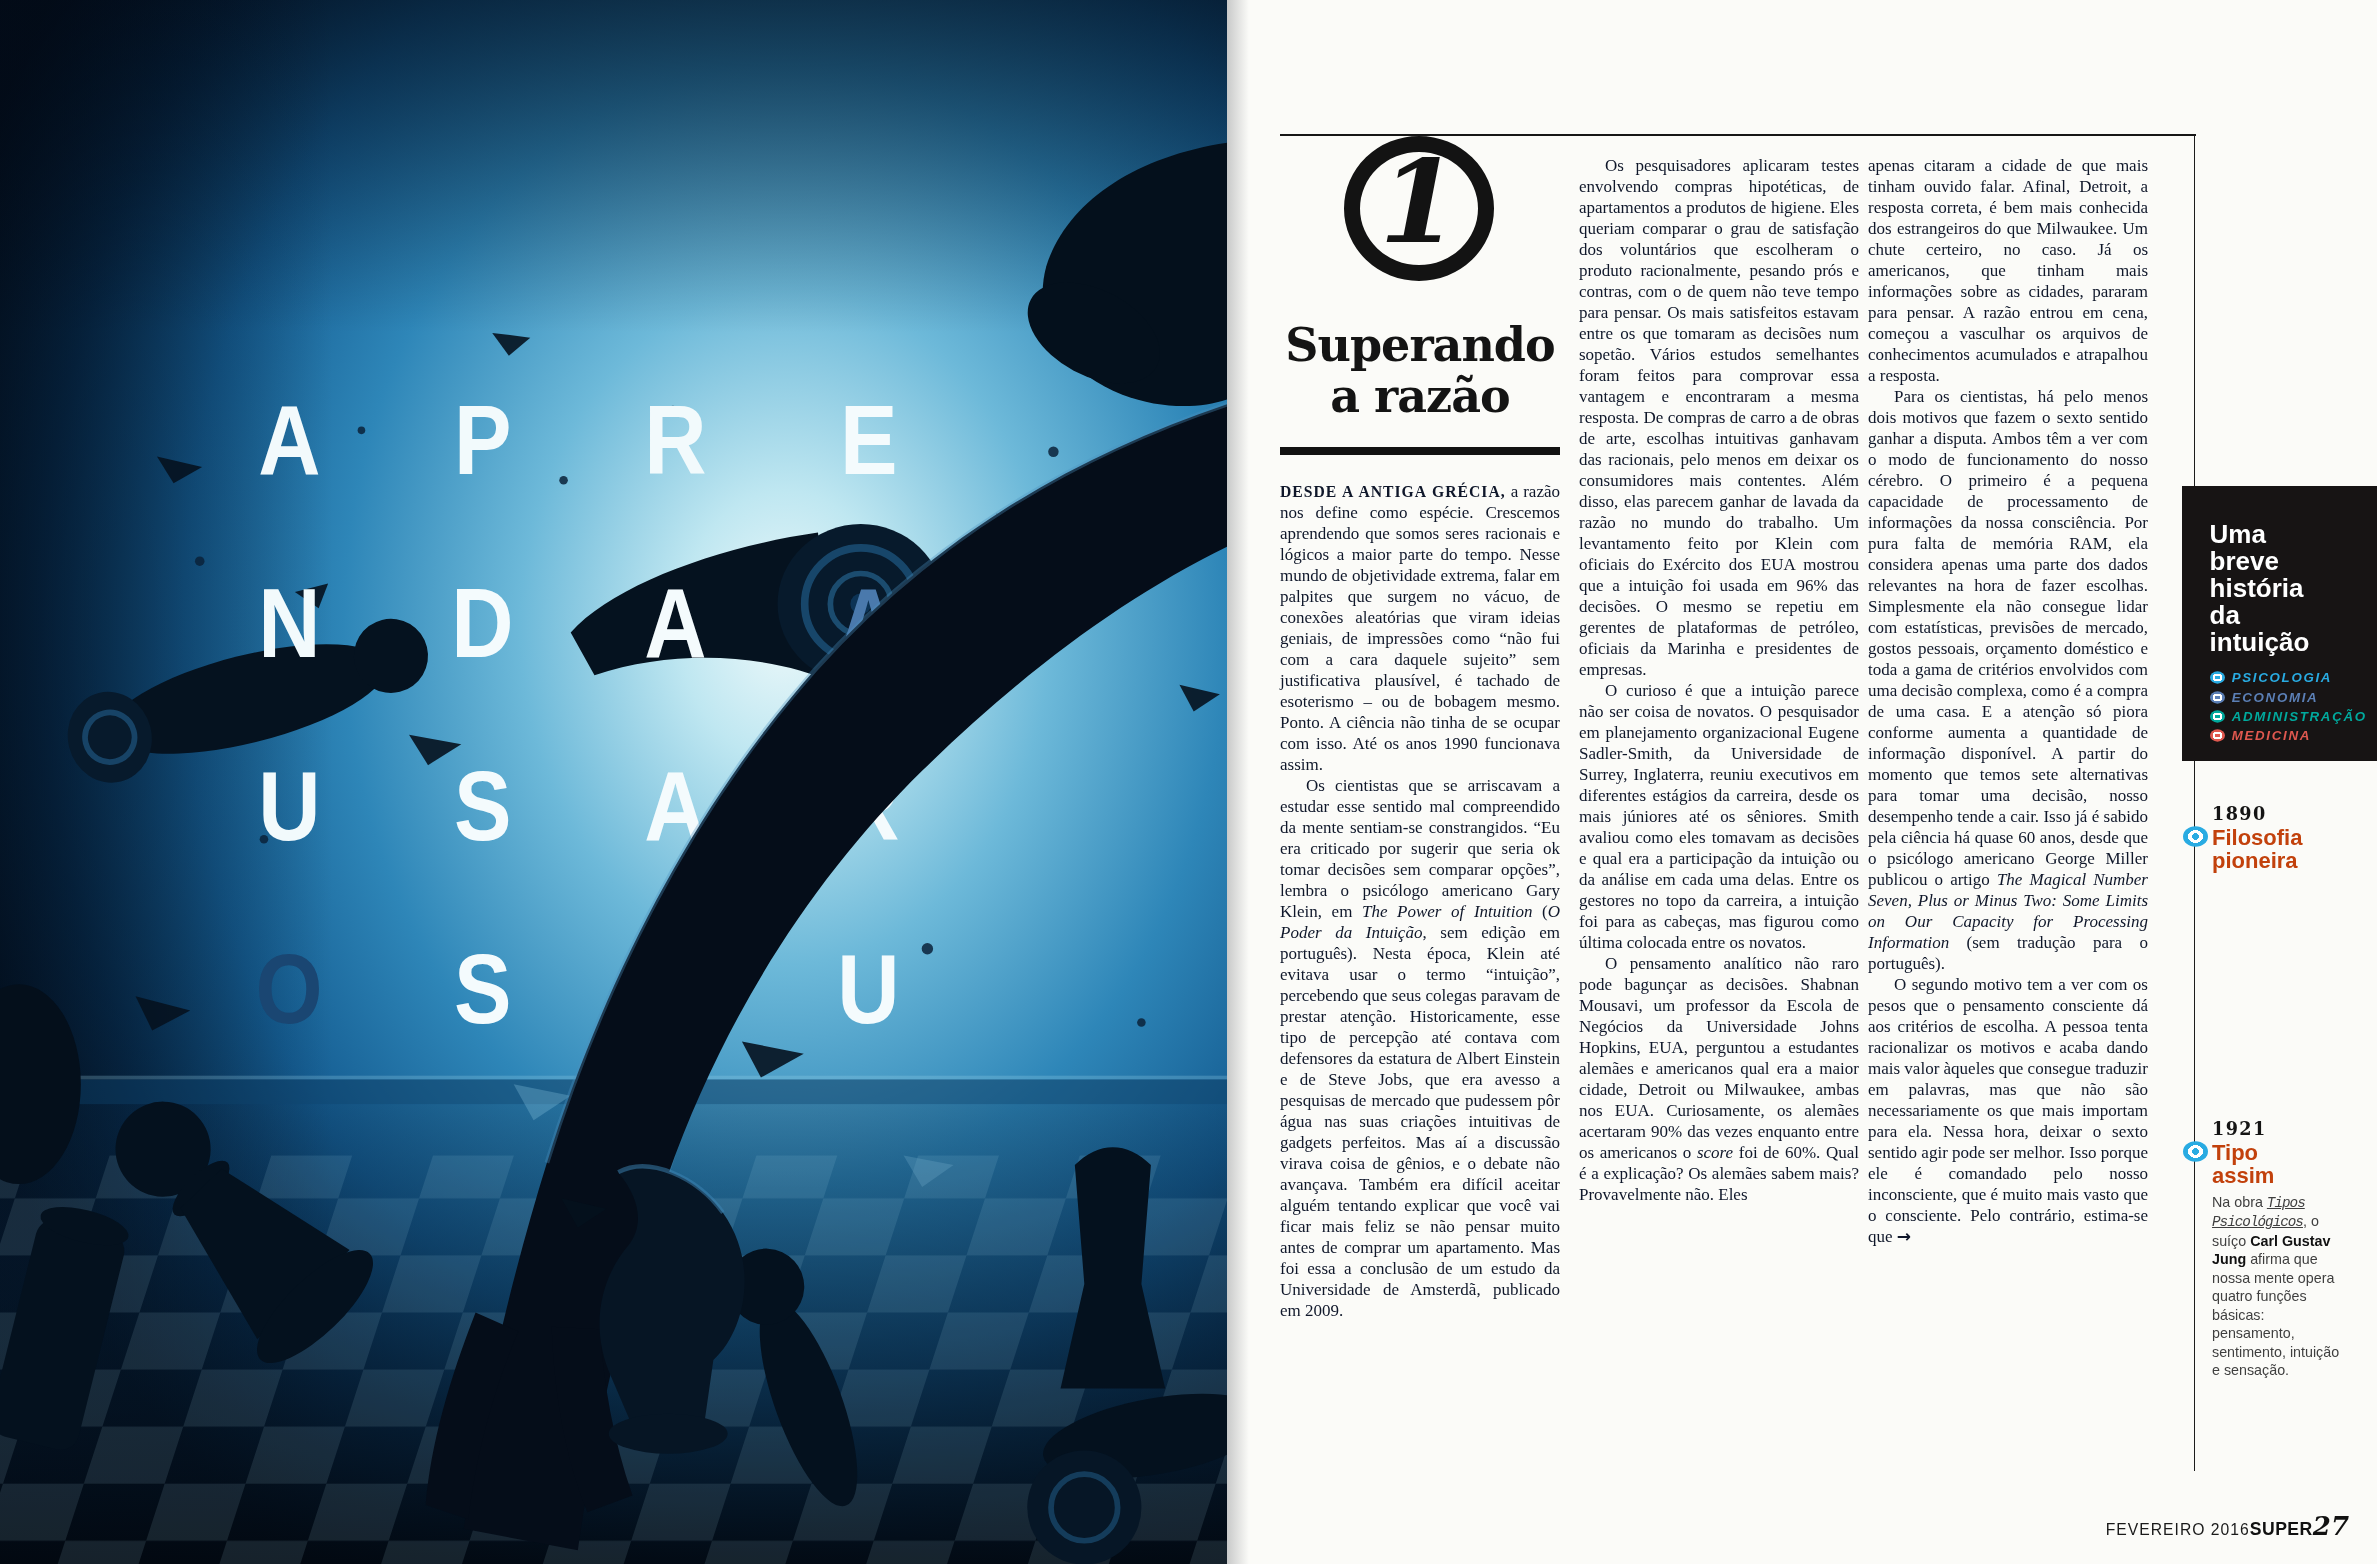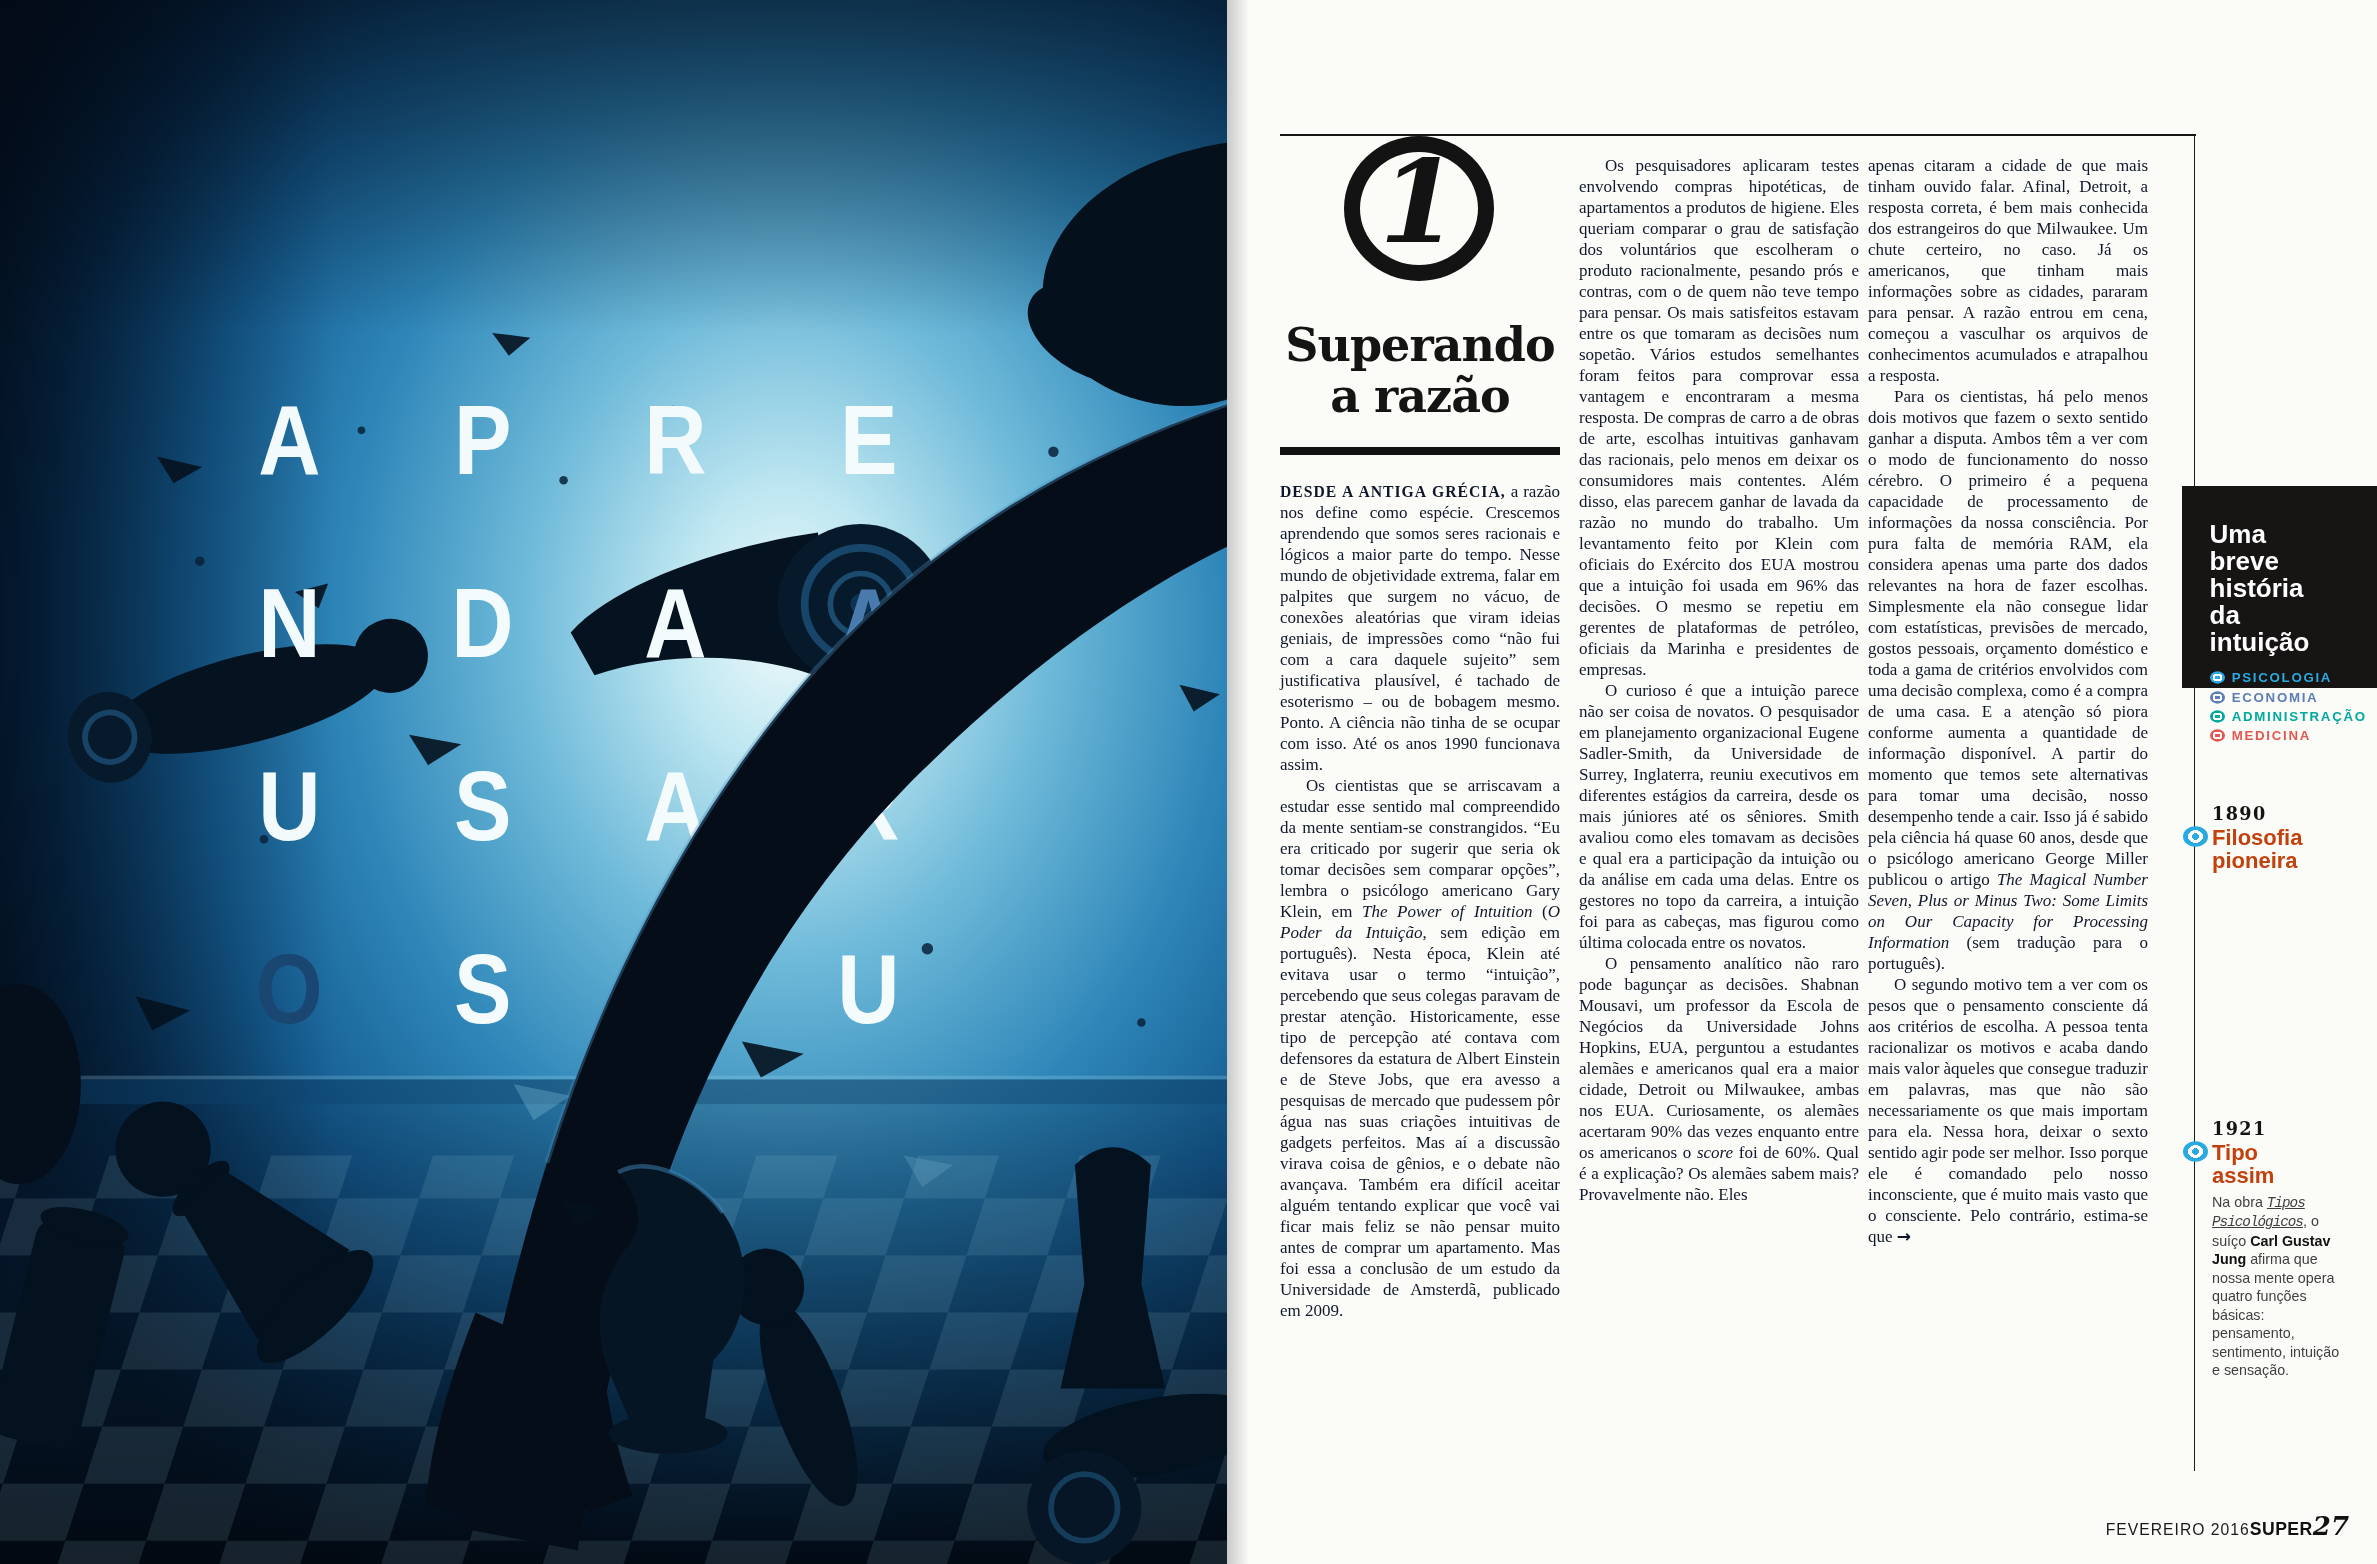--- a/index.html
+++ b/index.html
@@ -22,24 +22,24 @@
   .col{position:absolute;width:280px;font-size:17px;line-height:21px;text-align:justify;color:#0f172a;}
   .col p{margin:0;}
   .col p.ind{text-indent:26px;}
   .col em{font-style:italic;}
   .lead-in{font-family:"Liberation Serif",serif;font-weight:700;font-size:15.7px;letter-spacing:1px;}
   .col1{left:1280px;top:481px;height:946px;}
   .col2{left:1579px;top:155px;height:1327px;}
   .col3{left:1868px;top:155px;height:1327px;}
   .cont-arrow{font-family:"DejaVu Sans",sans-serif;font-weight:700;font-style:normal;}
   
-  .infobox{position:absolute;left:2182px;top:486px;width:196px;height:202px;background:#171414;box-sizing:border-box;padding:35px 52px 0 27.6px;z-index:2;}
+  .infobox{position:absolute;left:2182px;top:486px;width:196px;height:275px;background:#171414;box-sizing:border-box;padding:35px 52px 0 27.6px;z-index:2;}
   .infobox h2{margin:0;font-family:"Liberation Sans",sans-serif;font-weight:700;font-size:26px;line-height:27px;color:#ffffff;letter-spacing:0;}
   .legend{list-style:none;margin:14.3px 0 0;padding:0;}
-  .legend li{display:flex;align-items:flex-start;gap:7.1px;margin-bottom:4.3px;}
+  .legend li{display:flex;align-items:flex-start;gap:7.1px;margin-bottom:4.3px;font-style:italic;}
   .legend .dot{width:15px;height:15px;border-radius:50%;flex:0 0 15px;transform:scaleY(.82);background:radial-gradient(circle,var(--c) 0 2.4px,#ffffff 2.4px 4.8px,var(--c) 4.8px);}
   .legend .lg-label{font-family:"Liberation Sans",sans-serif;font-weight:700;font-size:13.3px;letter-spacing:1.7px;color:var(--c);white-space:nowrap;}
   
   .tl-dot{position:absolute;left:2183px;width:25px;height:25px;border-radius:50%;transform:scaleY(.82);background:radial-gradient(circle,#29abe2 0 3.8px,#ffffff 3.8px 7.6px,#29abe2 7.6px);z-index:2;}
   .tl-entry{position:absolute;left:2212px;width:143px;}
   .tl-year{font-family:"DejaVu Serif",serif;font-weight:700;font-size:17.6px;letter-spacing:1.4px;color:#141414;}
   .tl-title{margin:1.9px 0 5.7px;font-family:"Liberation Sans",sans-serif;font-weight:700;font-size:22px;line-height:23px;color:#c2410c;width:100px;}
   .tl-body{margin:0;font-family:"Liberation Sans",sans-serif;font-size:14.3px;line-height:18.5px;color:#3f3f3f;width:131px;}
   .tl-body b{color:#111;}
   .tl-book{font-family:"Liberation Mono",monospace;font-style:italic;text-decoration:underline;letter-spacing:-1px;}

